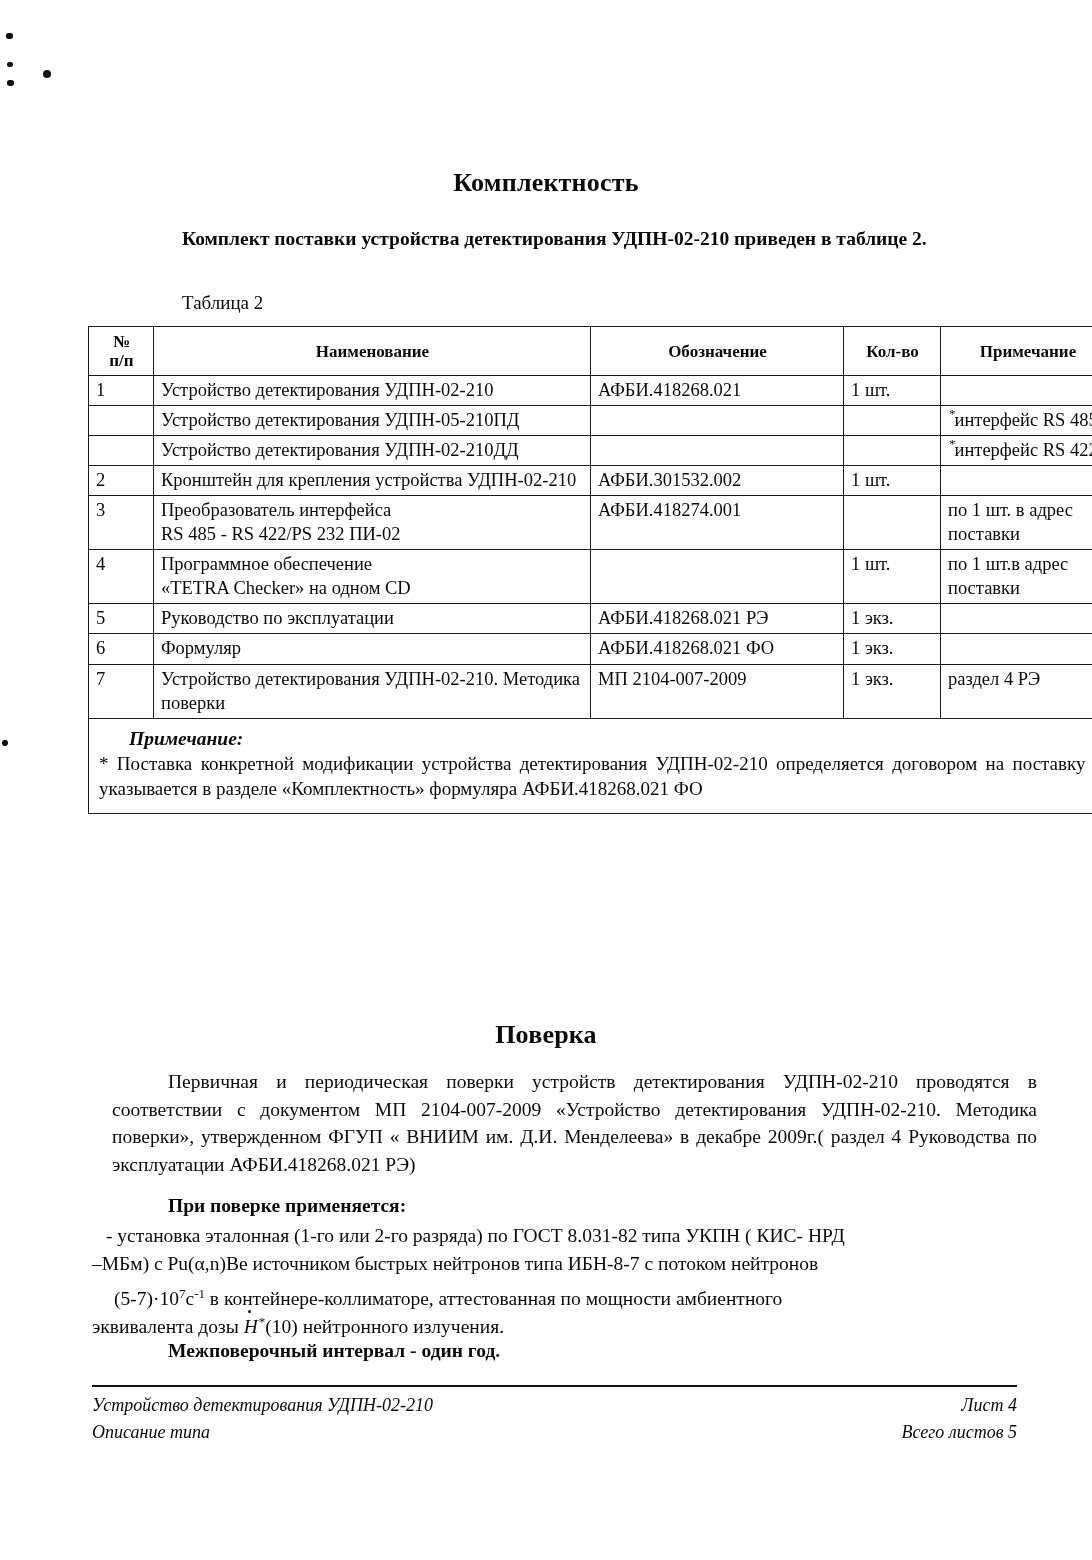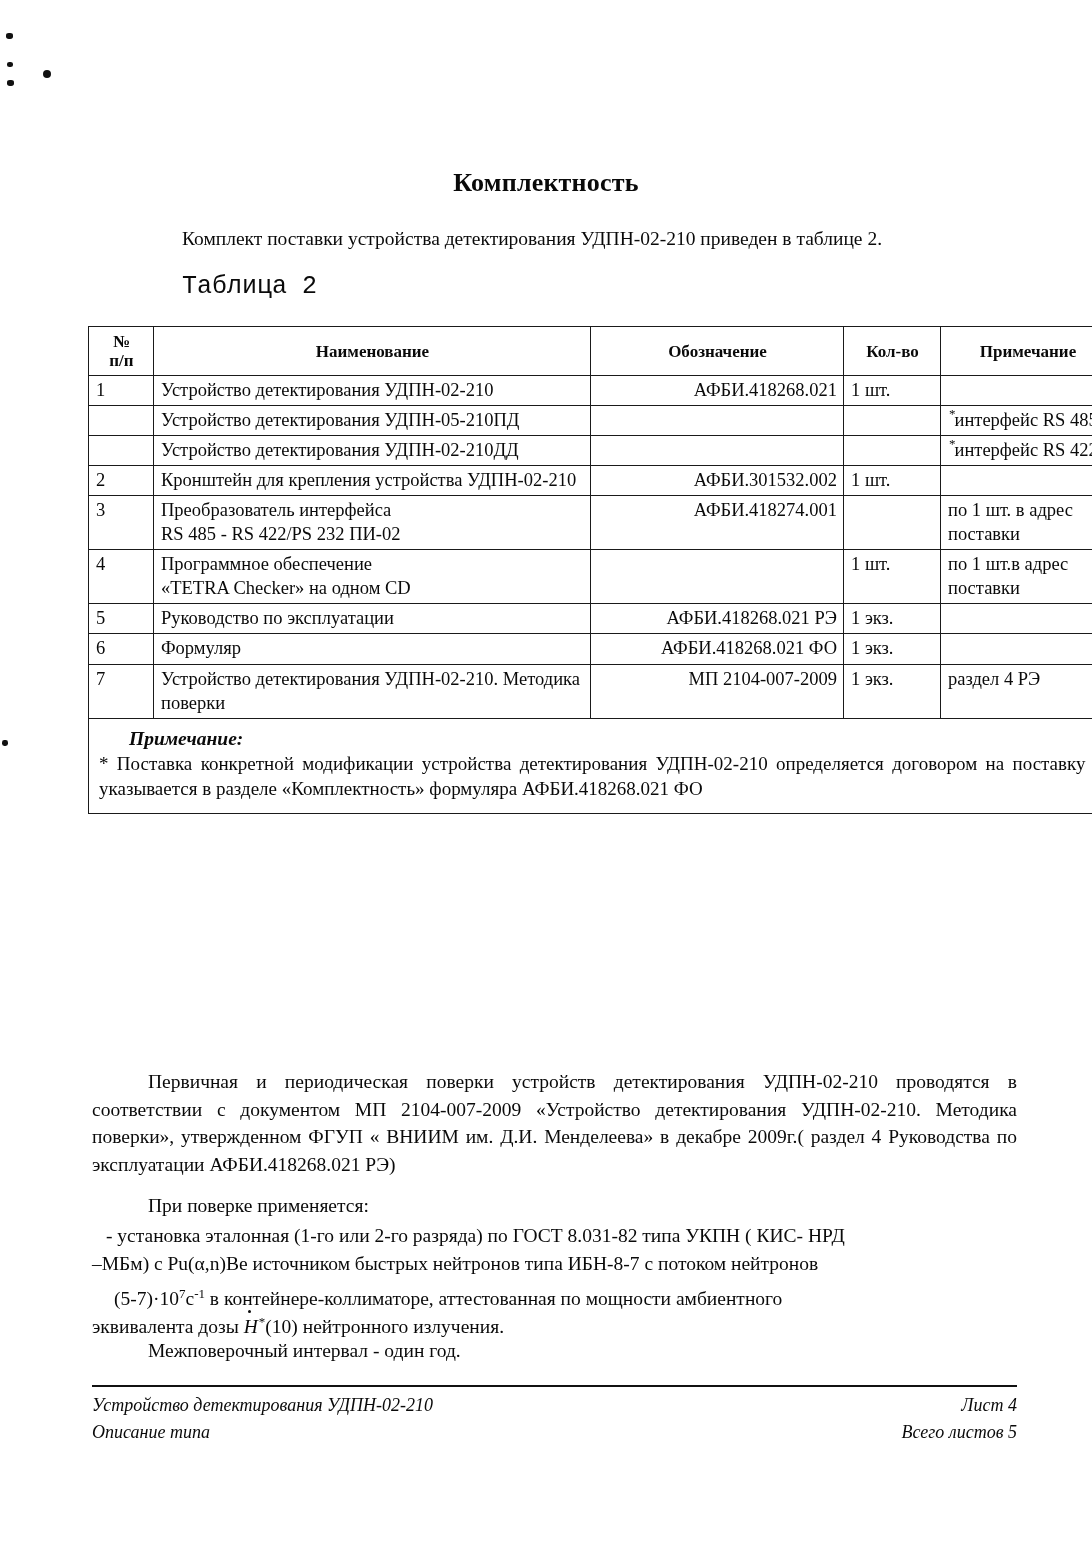--- a/index.html
+++ b/index.html
@@ -41,30 +41,30 @@
     font-weight: bold;
     font-size: 26px;
     letter-spacing: 0.2px;
   }
 
   .para {
     font-size: 19.5px;
     line-height: 1.42;
     text-align: justify;
   }
-  .para.nojust { text-align: left; }
-
-  .indent { text-indent: 56px; }
+  .para.nojust { text-align: left; font-weight: bold; }
+
+  .indent { text-indent: 56px; margin-left: 20px; }
 
   
   .blk { position: absolute; }
 
   #title-komplektnost { left: 0; top: 168px; width: 1092px; }
   #intro-line { left: 182px; top: 225px; width: 830px; }
-  #table-caption { left: 182px; top: 272px; width: 400px; font-size: 25px; font-family: Liberation Mono, monospace; }
+  #table-caption { left: 182px; top: 292px; width: 400px; font-size: 19px; }
 
   
   #spec-table-wrap {
     left: 88px;
     top: 326px;
     width: 956px;
   }
   table.spec {
     border-collapse: collapse;
     width: 956px;
@@ -86,21 +86,21 @@
     padding-bottom: 5px;
     line-height: 1.12;
   }
   .c-num  { width: 51px;  text-align: left; }
   .c-name { width: 423px; }
   .c-desig{ width: 239px; text-align: center; margin-left: 16px; }
   .c-qty  { width: 83px;  text-align: left; }
   .c-note { width: 160px; text-align: left; }
 
   td.c-num   { text-align: left; padding-left: 9px; }
-  td.c-desig { text-align: right; vertical-align: middle; }
+  td.c-desig { text-align: left; vertical-align: middle; }
   td.c-qty   { text-align: left; padding-left: 9px; }
   td.c-note  { text-align: left; padding-left: 9px; }
 
   .star-sup {
     font-size: 13px;
     vertical-align: super;
     line-height: 0;
     position: relative;
     top: -1px;
     left: 1px;
@@ -267,20 +267,21 @@
           <tr>
             <td class="note-cell" colspan="5">
               <div class="note-title">Примечание:</div>
               <div class="note-body">* Поставка конкретной модификации устройства детектирования  УДПН-02-210 определяется договором на поставку и указывается в разделе «Комплектность» формуляра АФБИ.418268.021 ФО</div>
             </td>
           </tr>
         </tbody>
     </table>
   </div>
 
+  <div class="blk h-center" id="title-poverka">Поверка</div>
 
   <div class="blk para indent" id="poverka-para">Первичная и периодическая поверки устройств детектирования УДПН-02-210 проводятся в соответствии с документом МП 2104-007-2009 «Устройство детектирования УДПН-02-210. Методика поверки», утвержденном ФГУП « ВНИИМ им. Д.И. Менделеева» в декабре 2009г.( раздел 4 Руководства по эксплуатации АФБИ.418268.021 РЭ)</div>
 
   <div class="blk para indent nojust" id="primen-head">При поверке применяется:</div>
 
   <div class="blk para" id="primen-list">
     <div class="nojust" style="padding-left:14px;">- установка эталонная (1-го или 2-го разряда) по ГОСТ 8.031-82 типа УКПН ( КИС- НРД</div>
     <div class="nojust">–МБм) с Pu(α,n)Ве источником быстрых нейтронов типа ИБН-8-7 с потоком нейтронов</div>
     <div style="text-align:justify;margin-top:8px;">
       <span style="padding-left:22px;">(5-7)·10</span><span class="sup">7</span><span>с</span><span class="sup">-1</span><span> в контейнере-коллиматоре, аттестованная по мощности амбиентного</span>

